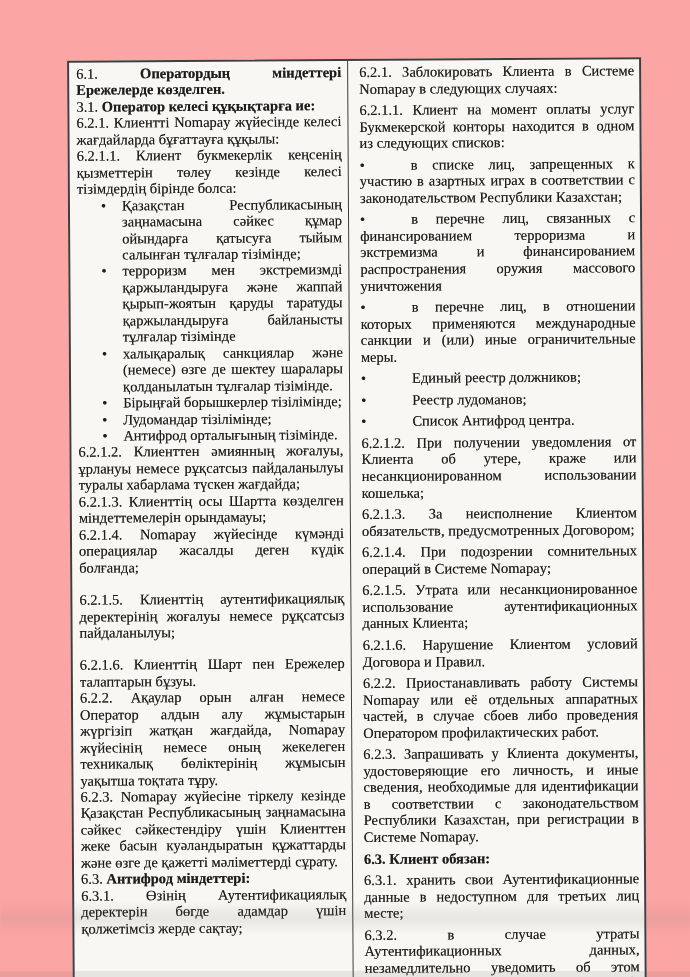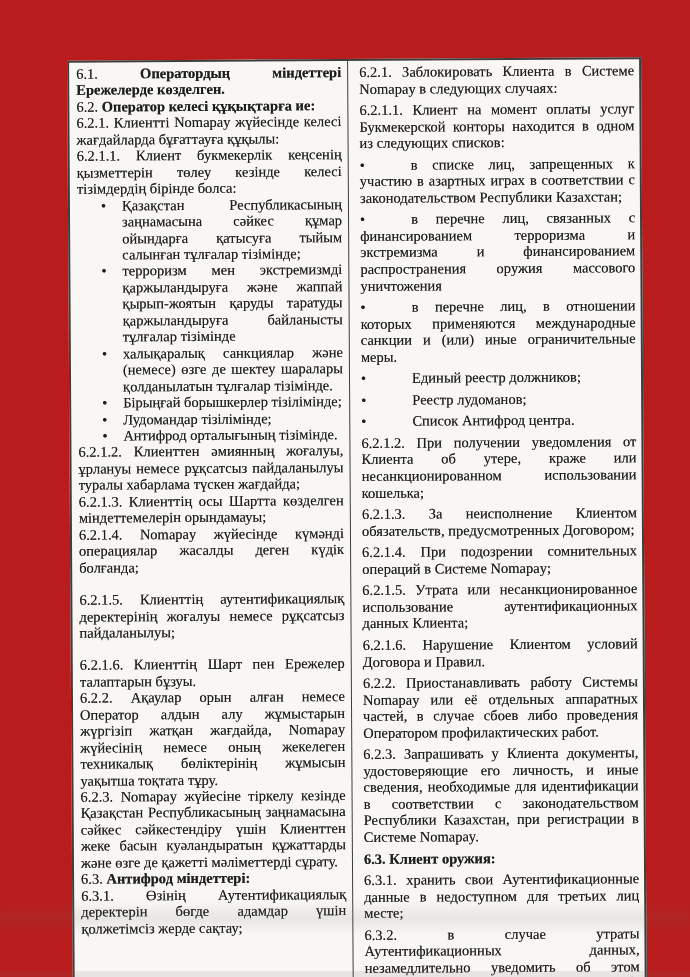--- a/index.html
+++ b/index.html
@@ -6,21 +6,21 @@
   body{
     font-family:"Liberation Serif","DejaVu Serif",serif;
     color:#1d1d1d;
     background:#e9e8e5;
   }
   .page{
     position:relative;
     width:690px;
     height:977px;
     overflow:hidden;
-    background:#b91c1c;
+    background:#fca5a5;
   }
   .page::after{
     content:"";
     position:absolute;left:0;right:0;bottom:0;height:6px;
     background:rgba(104,100,93,0.12);
   }
   .scan-band{
     position:absolute;
     left:0;top:901px;width:100%;height:34px;
     background:linear-gradient(to bottom, rgba(0,0,0,0) 0%, rgba(118,113,105,0.12) 50%, rgba(0,0,0,0) 100%);
@@ -66,21 +66,21 @@
   .cell-right .bullet .dot{position:static;}
   .cell-right .bullet .tab{display:inline-block;width:46px;}
 </style>
 </head>
 <body>
 
 <div class="page">
   <div class="doc-table">
     <div class="cell cell-left">
         <div class="para heading"><span class="rg">6.1. </span><span class="bd">Оператордың міндеттері Ережелерде көзделген.</span></div>
-        <div class="para heading"><span class="rg">6.2. </span><span class="bd">Оператор келесі құқықтарға ие:</span></div>
+        <div class="para heading"><span class="rg">3.1. </span><span class="bd">Оператор келесі құқықтарға ие:</span></div>
         <div class="para body">6.2.1. Клиентті Nomapay жүйесінде келесі жағдайларда бұғаттауға құқылы:</div>
         <div class="para body">6.2.1.1. Клиент букмекерлік кеңсенің қызметтерін төлеу кезінде келесі тізімдердің бірінде болса:</div>
         <div class="para bullet"><span class="dot">•</span>Қазақстан Республикасының заңнамасына сәйкес құмар ойындарға қатысуға тыйым салынған тұлғалар тізімінде;</div>
         <div class="para bullet"><span class="dot">•</span>терроризм мен экстремизмді қаржыландыруға және жаппай қырып-жоятын қаруды таратуды қаржыландыруға байланысты тұлғалар тізімінде</div>
         <div class="para bullet"><span class="dot">•</span>халықаралық санкциялар және (немесе) өзге де шектеу шаралары қолданылатын тұлғалар тізімінде.</div>
         <div class="para bullet"><span class="dot">•</span>Бірыңғай борышкерлер тізілімінде;</div>
         <div class="para bullet"><span class="dot">•</span>Лудомандар тізілімінде;</div>
         <div class="para bullet"><span class="dot">•</span>Антифрод орталығының тізімінде.</div>
         <div class="para body">6.2.1.2. Клиенттен әмиянның жоғалуы, ұрлануы немесе рұқсатсыз пайдаланылуы туралы хабарлама түскен жағдайда;</div>
         <div class="para body">6.2.1.3. Клиенттің осы Шартта көзделген міндеттемелерін орындамауы;</div>
@@ -101,19 +101,19 @@
         <div class="para bullet"><span class="dot">•</span><span class="tab"></span>Единый реестр должников;</div>
         <div class="para bullet"><span class="dot">•</span><span class="tab"></span>Реестр лудоманов;</div>
         <div class="para bullet"><span class="dot">•</span><span class="tab"></span>Список Антифрод центра.</div>
         <div class="para body">6.2.1.2. При получении уведомления от Клиента об утере, краже или несанкционированном использовании кошелька;</div>
         <div class="para body">6.2.1.3. За неисполнение Клиентом обязательств, предусмотренных Договором;</div>
         <div class="para body">6.2.1.4. При подозрении сомнительных операций в Системе Nomapay;</div>
         <div class="para body">6.2.1.5. Утрата или несанкционированное использование аутентификационных данных Клиента;</div>
         <div class="para body">6.2.1.6. Нарушение Клиентом условий Договора и Правил.</div>
         <div class="para body">6.2.2. Приостанавливать работу Системы Nomapay или её отдельных аппаратных частей, в случае сбоев либо проведения Оператором профилактических работ.</div>
         <div class="para body">6.2.3. Запрашивать у Клиента документы, удостоверяющие его личность, и иные сведения, необходимые для идентификации в соответствии с законодательством Республики Казахстан, при регистрации в Системе Nomapay.</div>
-        <div class="para heading"><span class="bd">6.3. </span><span class="bd">Клиент оружия:</span></div>
+        <div class="para heading"><span class="bd">6.3. </span><span class="bd">Клиент обязан:</span></div>
         <div class="para body">6.3.1. хранить свои Аутентификационные данные в недоступном для третьих лиц месте;</div>
         <div class="para body">6.3.2. в случае утраты Аутентификационных данных, незамедлительно уведомить об этом Оператора, обратившись в службу поддержки</div>
       </div>
   </div>
   <div class="scan-band"></div>
 </div>
 
 </body></html>

